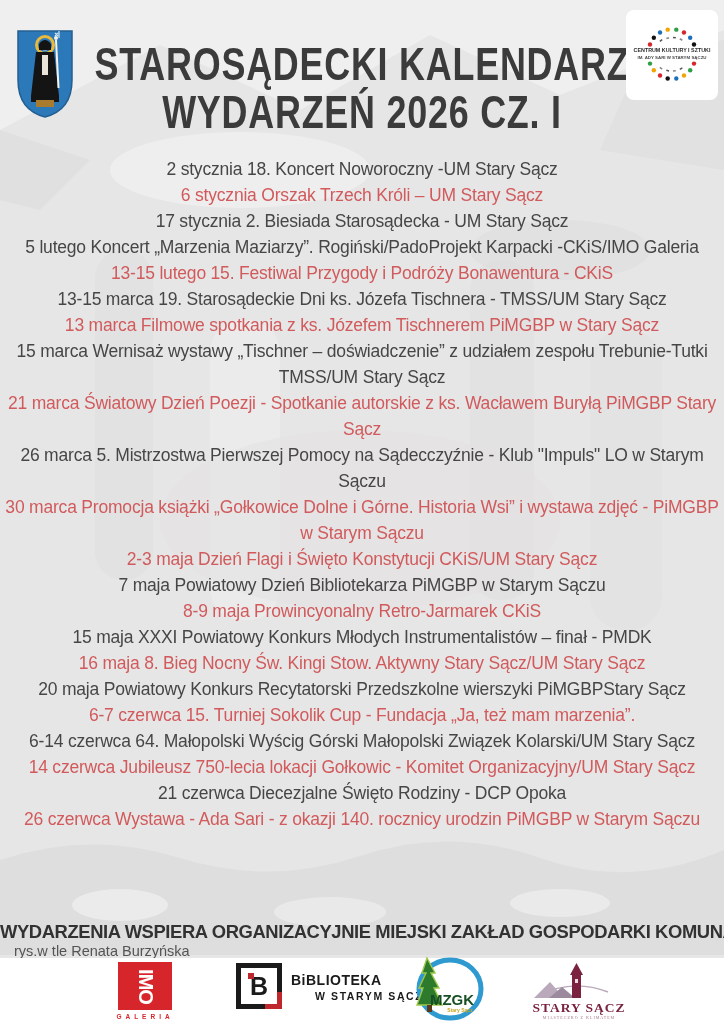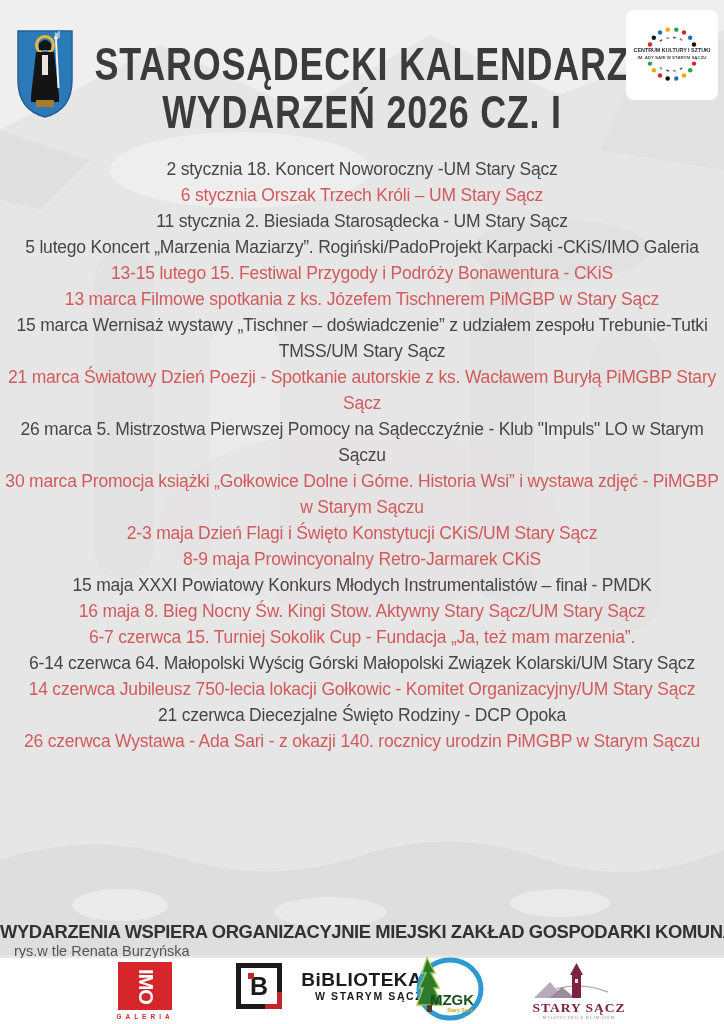--- a/index.html
+++ b/index.html
@@ -71,21 +71,21 @@
   .bib-logo{position:absolute;left:236px;top:963px;display:flex;align-items:center;gap:9px;}
   .bib-square{
     position:relative;width:36px;height:36px;border:5px solid #1a1a1a;
     display:flex;align-items:center;justify-content:center;background:#fff;
   }
   .bib-mono{font-weight:800;font-size:25px;color:#1a1a1a;line-height:1;}
   .bib-dot{position:absolute;left:7px;top:5px;width:6px;height:6px;background:#c0272d;}
   .bib-corner{position:absolute;right:-5px;bottom:-5px;width:12px;height:12px;
     border-right:5px solid #c0272d;border-bottom:5px solid #c0272d;}
   .bib-text{color:#1a1a1a;}
-  .bib-line1{font-size:19px;font-weight:800;letter-spacing:0.5px;line-height:20px;text-align:center;}
+  .bib-line1{font-size:14px;font-weight:800;letter-spacing:0.5px;line-height:20px;}
   .bib-line2{font-size:10.5px;font-weight:700;letter-spacing:1.6px;line-height:13px;margin-left:24px;}
   
   .mzgk-logo{position:absolute;left:408px;top:955px;}
   .ss-logo{position:absolute;left:520px;top:962px;}
   .t{font-family:"Liberation Sans",sans-serif;}
   .ts{font-family:"Liberation Serif",serif;}
 </style>
 </head>
 <body>
 
@@ -156,32 +156,35 @@
         <rect x="54" y="56.5" width="3" height="1.6" fill="#555" transform="rotate(-30 55.5 57.3)"></rect>
       </g>
       <text class="t" x="46" y="40" text-anchor="middle" font-size="5.6" font-weight="bold" fill="#2b2b2b">CENTRUM KULTURY I SZTUKI</text>
       <text class="t" x="46" y="47.5" text-anchor="middle" font-size="4.6" font-weight="bold" fill="#4a4a4a">IM. ADY SARI W STARYM SĄCZU</text>
     </svg>
   </div>
 
   <div class="events">
     <p class="event dark">2 stycznia  18. Koncert Noworoczny -UM Stary Sącz</p>
       <p class="event red">6 stycznia Orszak Trzech Króli – UM Stary Sącz</p>
-      <p class="event dark">11 stycznia 2. Biesiada Starosądecka - UM Stary Sącz</p>
+      <p class="event dark">17 stycznia 2. Biesiada Starosądecka - UM Stary Sącz</p>
       <p class="event dark">5 lutego Koncert „Marzenia Maziarzy”. Rogiński/PadoProjekt Karpacki -CKiS/IMO Galeria</p>
       <p class="event red">13-15 lutego 15. Festiwal Przygody i Podróży Bonawentura - CKiS</p>
+      <p class="event dark">13-15 marca 19. Starosądeckie Dni ks. Józefa Tischnera - TMSS/UM Stary Sącz</p>
       <p class="event red">13 marca Filmowe spotkania z ks. Józefem Tischnerem PiMGBP w Stary Sącz</p>
       <p class="event dark">15 marca Wernisaż wystawy „Tischner – doświadczenie” z udziałem zespołu  Trebunie-Tutki TMSS/UM Stary Sącz</p>
       <p class="event red">21 marca Światowy Dzień Poezji - Spotkanie autorskie z ks. Wacławem Buryłą PiMGBP Stary Sącz</p>
       <p class="event dark">26 marca 5. Mistrzostwa Pierwszej Pomocy na Sądecczyźnie - Klub "Impuls" LO w Starym Sączu</p>
       <p class="event red">30 marca Promocja książki „Gołkowice Dolne i Górne. Historia Wsi” i wystawa zdjęć - PiMGBP w Starym Sączu</p>
       <p class="event red">2-3 maja Dzień Flagi  i Święto Konstytucji CKiS/UM Stary Sącz</p>
+      <p class="event dark">7 maja  Powiatowy Dzień Bibliotekarza PiMGBP w Starym Sączu</p>
       <p class="event red">8-9 maja Prowincyonalny Retro-Jarmarek CKiS</p>
       <p class="event dark">15 maja XXXI Powiatowy Konkurs Młodych Instrumentalistów – finał - PMDK</p>
       <p class="event red">16 maja 8. Bieg Nocny Św. Kingi Stow. Aktywny Stary Sącz/UM Stary Sącz</p>
+      <p class="event dark">20 maja Powiatowy Konkurs Recytatorski Przedszkolne wierszyki  PiMGBPStary Sącz</p>
       <p class="event red">6-7 czerwca 15. Turniej Sokolik Cup - Fundacja „Ja, też mam marzenia”.</p>
       <p class="event dark">6-14 czerwca 64. Małopolski Wyścig Górski Małopolski Związek Kolarski/UM Stary Sącz</p>
       <p class="event red">14 czerwca Jubileusz 750-lecia lokacji Gołkowic - Komitet Organizacyjny/UM Stary Sącz</p>
       <p class="event dark">21 czerwca Diecezjalne Święto Rodziny - DCP Opoka</p>
       <p class="event red">26 czerwca Wystawa - Ada Sari - z okazji 140. rocznicy urodzin PiMGBP w Starym Sączu</p>
   </div>
 
   <p class="support-line">WYDARZENIA WSPIERA ORGANIZACYJNIE MIEJSKI ZAKŁAD GOSPODARKI KOMUNALNEJ</p>
   <p class="credit">rys.w tle Renata Burzyńska</p>
 

